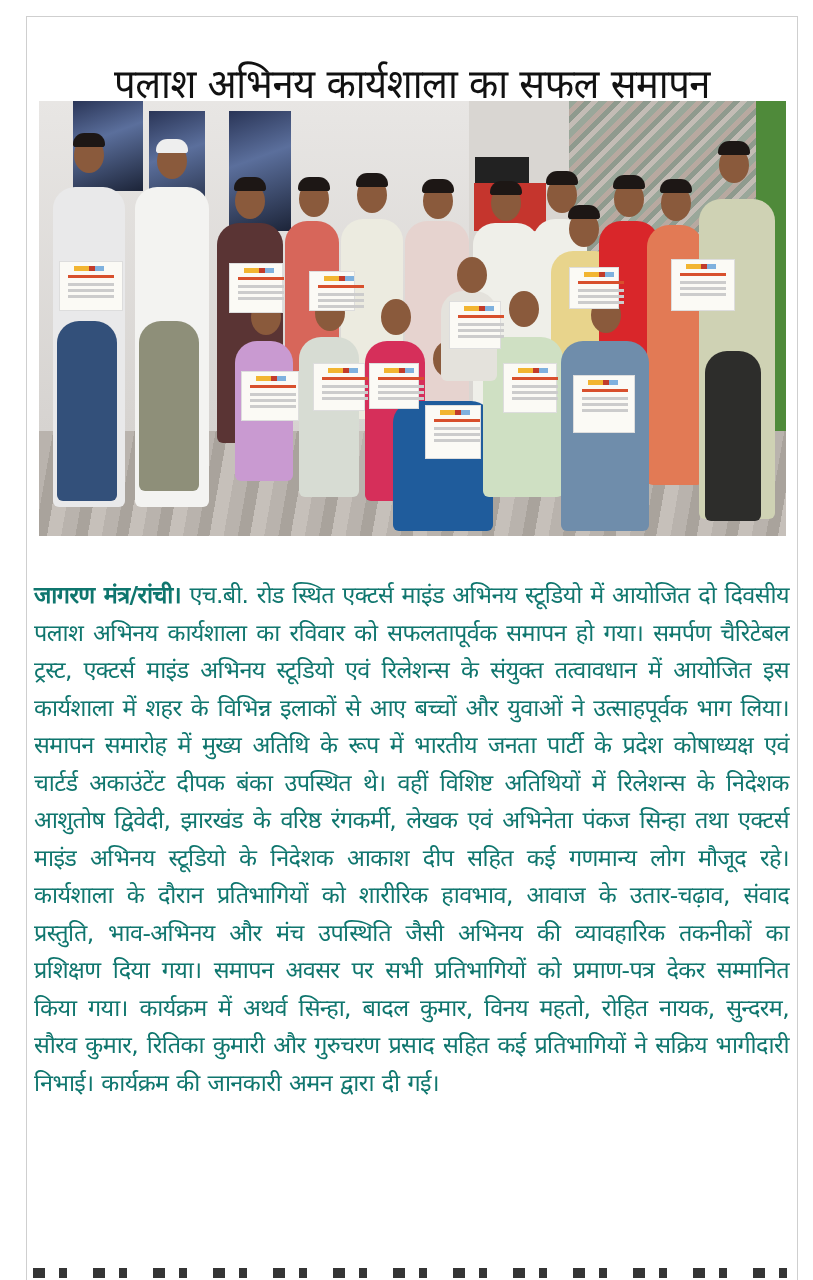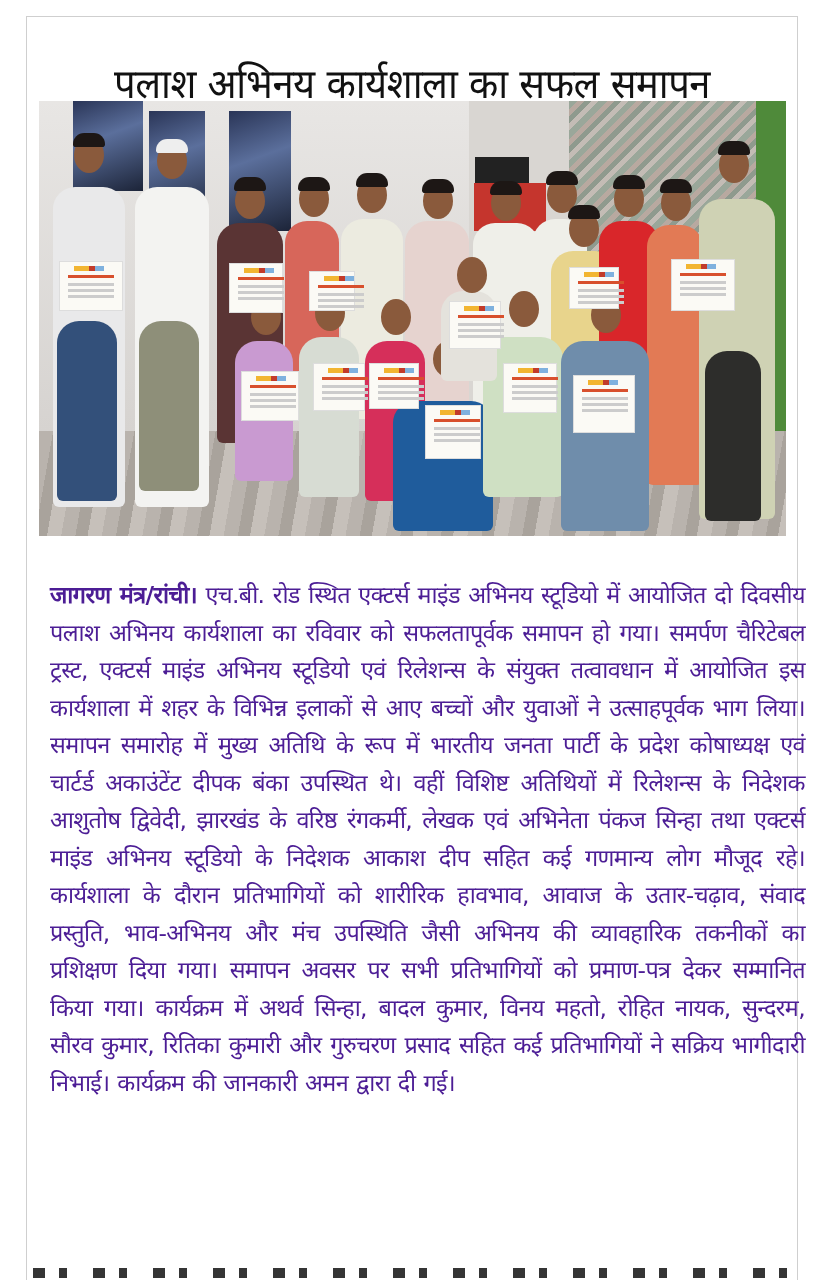--- a/index.html
+++ b/index.html
@@ -13,21 +13,21 @@
     .poster { position: absolute; background: linear-gradient(160deg,#2a3557,#5b6f9c 40%,#1c2438); }
     .redbanner { position: absolute; left: 435px; top: 82px; width: 72px; height: 48px; background: #c5352d; }
     .darkbox { position: absolute; left: 436px; top: 56px; width: 54px; height: 30px; background: #222; }
     .floor { position: absolute; left: 0; top: 330px; width: 747px; height: 105px; background: repeating-linear-gradient(100deg,#b9b3ad 0 14px,#a9a39c 14px 26px,#c6c0ba 26px 40px); }
     .person { position: absolute; border-radius: 22px 22px 6px 6px; }
     .head { position: absolute; width: 30px; height: 36px; border-radius: 50%; background: #8a5a3c; }
     .hair { position: absolute; width: 32px; height: 14px; border-radius: 16px 16px 4px 4px; background: #1d1715; }
     .cert { position: absolute; width: 62px; height: 48px; background: #fbfaf5; border: 1px solid #ddd; }
     .cert::before { content: ""; position: absolute; left: 14px; top: 4px; width: 30px; height: 5px; background: linear-gradient(90deg,#f2b531 0 50%,#c23b2a 50% 70%,#7fb1de 70%); }
     .cert::after { content: ""; position: absolute; left: 8px; top: 13px; width: 46px; height: 3px; background: #d8502d; box-shadow: 0 8px 0 #ccc, 0 14px 0 #ccc, 0 20px 0 #ccc; }
-    .article { position: absolute; left: 7px; top: 537px; width: 755px; font-family: "DejaVu Sans", sans-serif; font-size: 23.4px; line-height: 37.5px; color: #4c1d95; text-align: justify; text-align-last: left; letter-spacing: -0.6px; word-spacing: 1px; margin-left: 16px; }
+    .article { position: absolute; left: 7px; top: 537px; width: 755px; font-family: "DejaVu Sans", sans-serif; font-size: 23.4px; line-height: 37.5px; color: #0f766e; text-align: justify; text-align-last: left; letter-spacing: -0.6px; word-spacing: 1px; }
     .dateline { font-weight: bold; }
     .cutoff { position: absolute; left: 7px; top: 1258px; width: 755px; height: 22px; overflow: hidden; }
     .cutoff span { display: block; margin-top: 10px; height: 10px; background: repeating-linear-gradient(90deg,#111 0 12px,transparent 12px 26px,#111 26px 34px,transparent 34px 60px); opacity: 0.85; }
   </style>
 </head>
 <body>
 
 <div class="panel">
 
   <h1 class="headline">पलाश अभिनय कार्यशाला का सफल समापन</h1>

